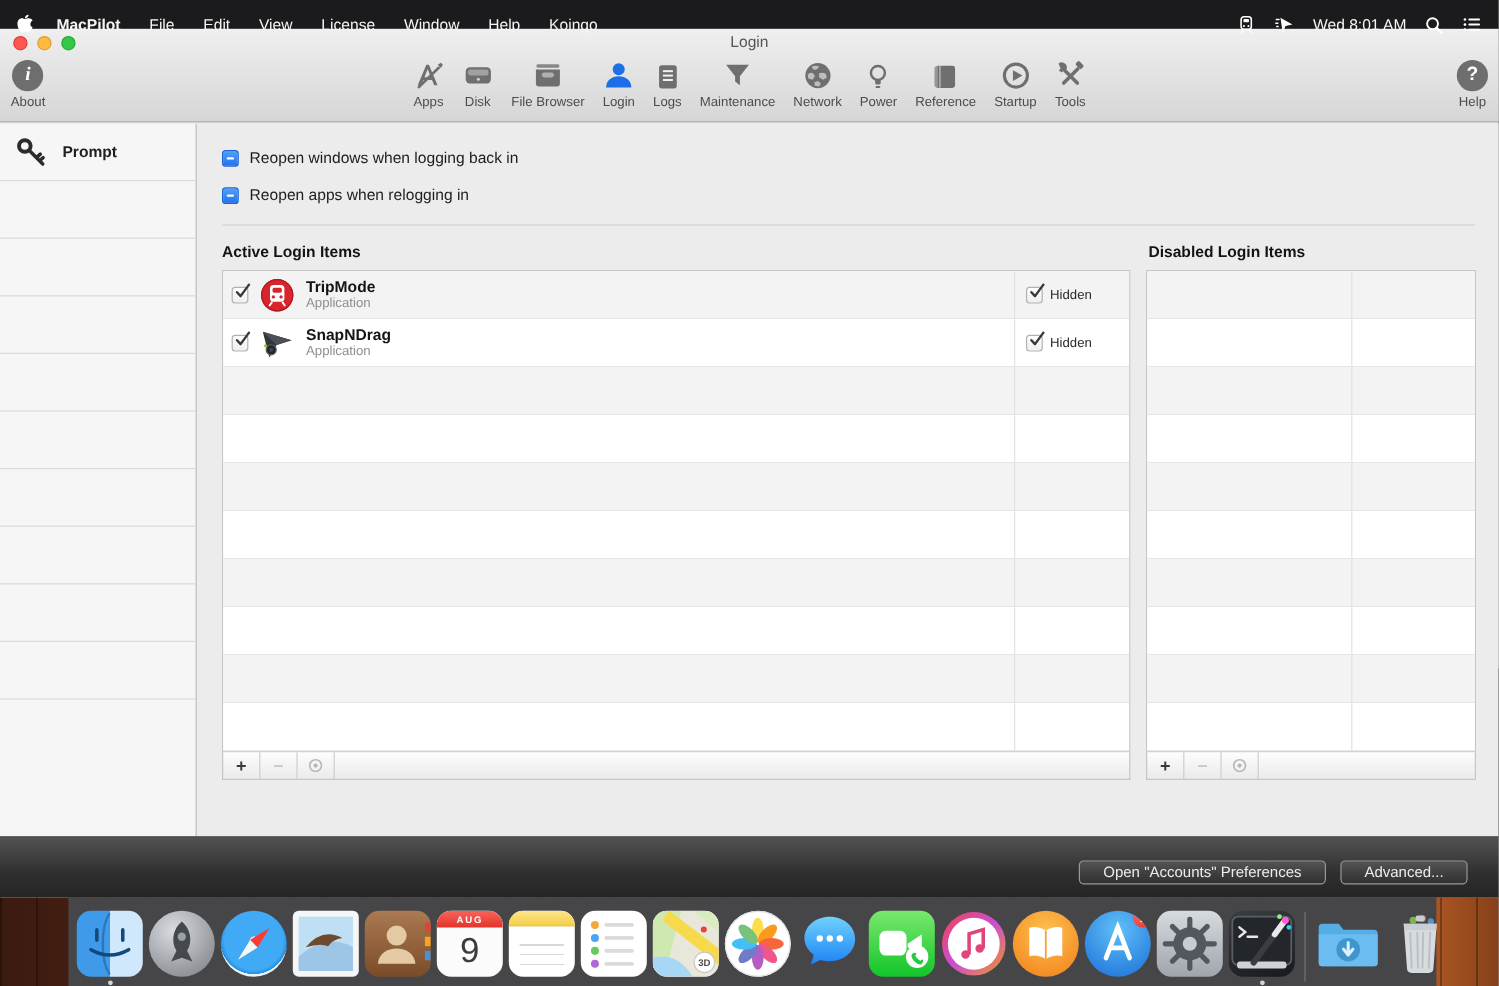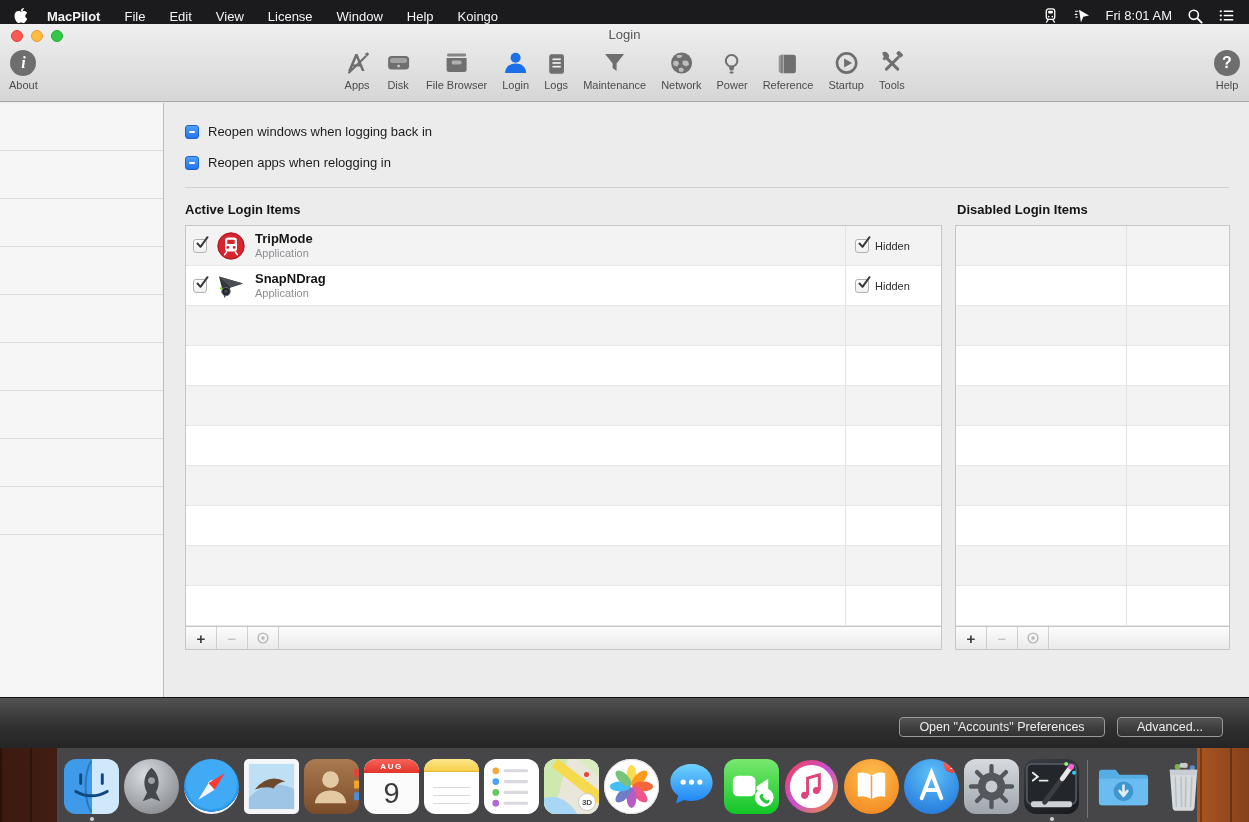--- a/index.html
+++ b/index.html
@@ -1,21 +1,21 @@
 <!DOCTYPE html>
 <html><head>
 <meta charset="utf-8">
 <style>
 *{margin:0;padding:0;box-sizing:border-box}
 html,body{background:#111}
 body{font-family:"Liberation Sans",sans-serif;-webkit-font-smoothing:antialiased}
 #screen{position:relative;width:1249px;height:822px;overflow:hidden;background:#ececec}
 
 
-#menubar{position:absolute;top:0;left:0;width:100%;height:24px;background:#1b1b1d;display:flex;align-items:flex-end;color:#f4f4f4;font-size:13px;padding:0 14px;z-index:40}
+#menubar{position:absolute;top:0;left:0;width:100%;height:24px;background:#1b1b1d;display:flex;align-items:flex-start;color:#f4f4f4;font-size:13px;padding:12px 14px;z-index:40}
 .mb-left{display:flex;align-items:center}
 .mb-apple{display:flex;align-items:center;margin-right:19px}
 .mb-app{font-weight:bold;margin-right:24px}
 .mb-item{margin-right:24px;cursor:default}
 .mb-right{margin-left:auto;display:flex;align-items:center;gap:15px}
 .mb-ic{display:flex;align-items:center}
 
 
 #titlebar{position:absolute;top:24px;left:0;width:100%;height:78px;background:linear-gradient(#efefef,#d6d6d6);border-bottom:1px solid #a8a8a8;z-index:20}
 .lights{position:absolute;top:6px;left:11px;display:flex;gap:8px}
@@ -141,21 +141,21 @@
             <circle cx="13.4" cy="12.4" r="1.1" fill="#fff"></circle>
             <path d="M8 16.5 l-2.2 3.2 M14 16.5 l2.2 3.2" stroke="#fff" stroke-width="1.6" stroke-linecap="round"></path>
           </svg>
         </span>
       <span class="mb-ic" id="mi-pointer">
           <svg viewBox="0 0 22 22" width="17" height="17">
             <path d="M6.5 3.5 L19.5 11 l-7.5 1.6 L9 20Z" fill="#fff"></path>
             <path d="M2 5.5 h3 M1.5 9.5 h2.2 M2.5 13 h1.5" stroke="#fff" stroke-width="1.5" stroke-linecap="round"></path>
           </svg>
         </span>
-      <span class="mb-clock">Fri 8:01 AM</span>
+      <span class="mb-clock">Wed 8:01 AM</span>
       <span class="mb-ic" id="mi-search">
           <svg viewBox="0 0 20 20" width="16" height="16">
             <circle cx="8.5" cy="8.5" r="5.7" fill="none" stroke="#fff" stroke-width="2"></circle>
             <path d="M13 13 L18.3 18.3" stroke="#fff" stroke-width="2.4" stroke-linecap="round"></path>
           </svg>
         </span>
       <span class="mb-ic" id="mi-list">
           <svg viewBox="0 0 20 20" width="17" height="17">
             <g fill="#fff">
               <circle cx="3.3" cy="5" r="1.3"></circle>
@@ -303,20 +303,29 @@
       </div>
     <div class="tb-item" id="tb-help">
       <span class="tb-ic" id="ic-help">
           <span class="circ-glyph">?</span>
         </span>
       <span class="tb-label">Help</span>
     </div>
   </div>
 
   <div id="sidebar">
+      <div class="sb-item">
+        <span class="sb-ic">
+          <svg viewBox="0 0 28 28" width="27" height="27">
+            <circle cx="9" cy="9" r="5" fill="none" stroke="currentColor" stroke-width="3.4"></circle>
+            <path d="M12.7 12.7 L24.5 24.5 M19 19 l3.4 -3 M21.8 21.8 l3 -2.7" stroke="currentColor" stroke-width="3" stroke-linecap="round" fill="none"></path>
+          </svg>
+        </span>
+        <span class="sb-label">Prompt</span>
+      </div>
       <div class="sb-empty"></div>
       <div class="sb-empty"></div>
       <div class="sb-empty"></div>
       <div class="sb-empty"></div>
       <div class="sb-empty"></div>
       <div class="sb-empty"></div>
       <div class="sb-empty"></div>
       <div class="sb-empty"></div>
       <div class="sb-empty"></div>
     </div>

